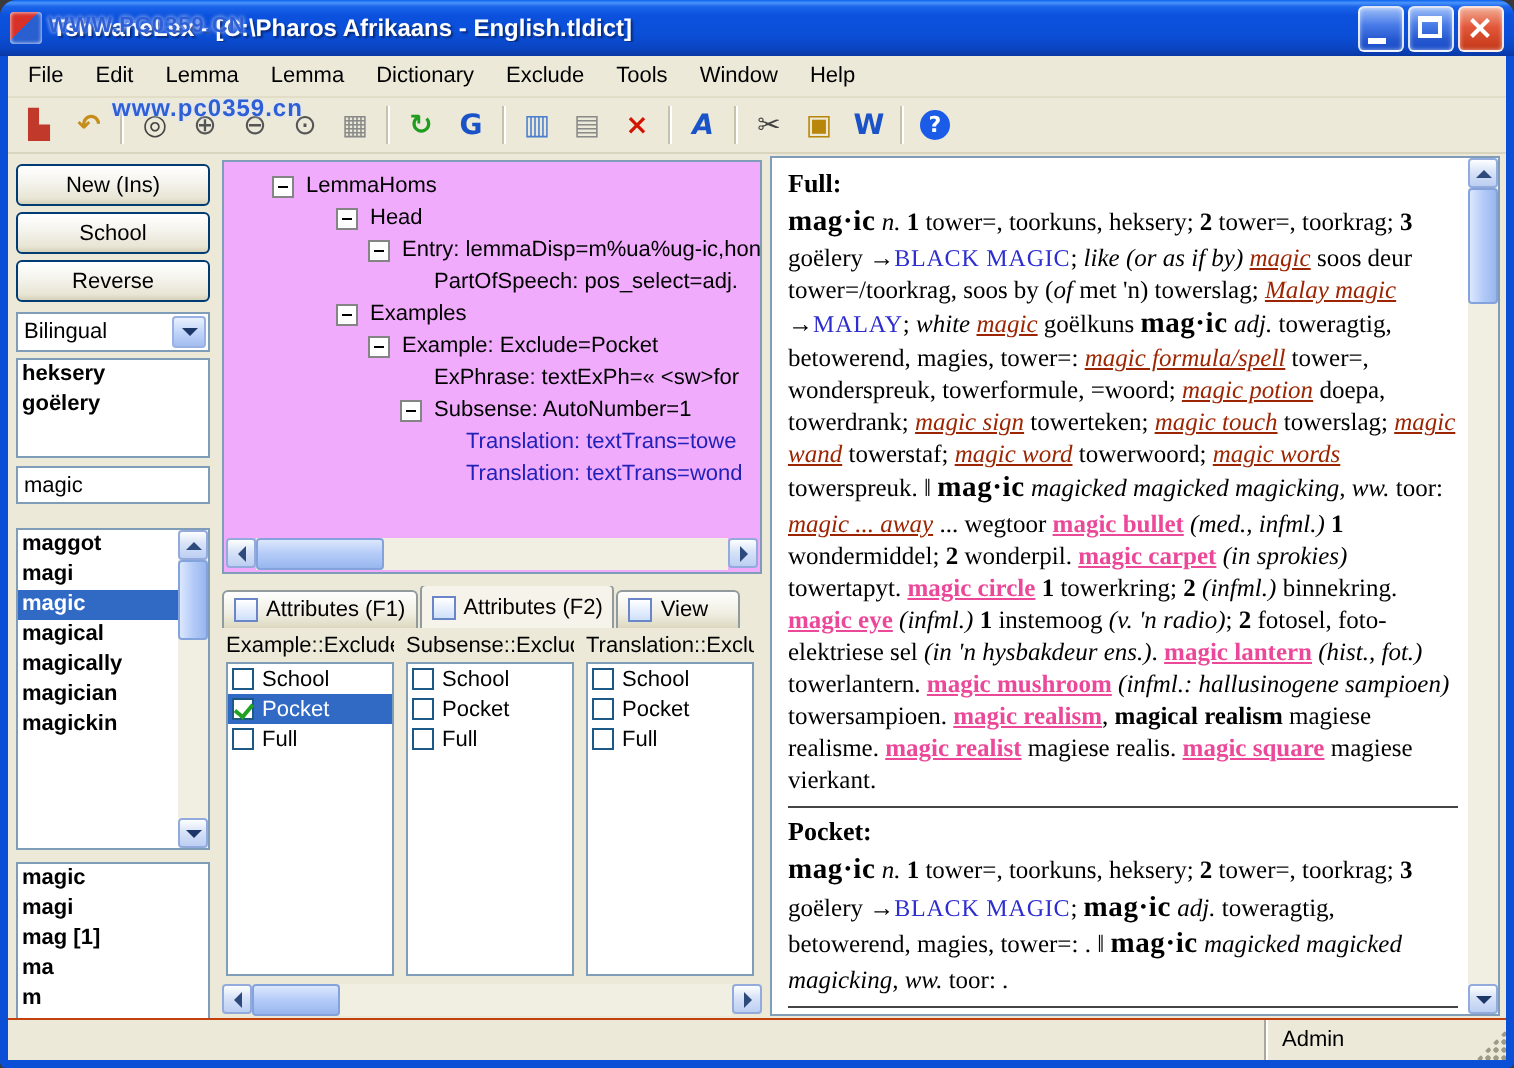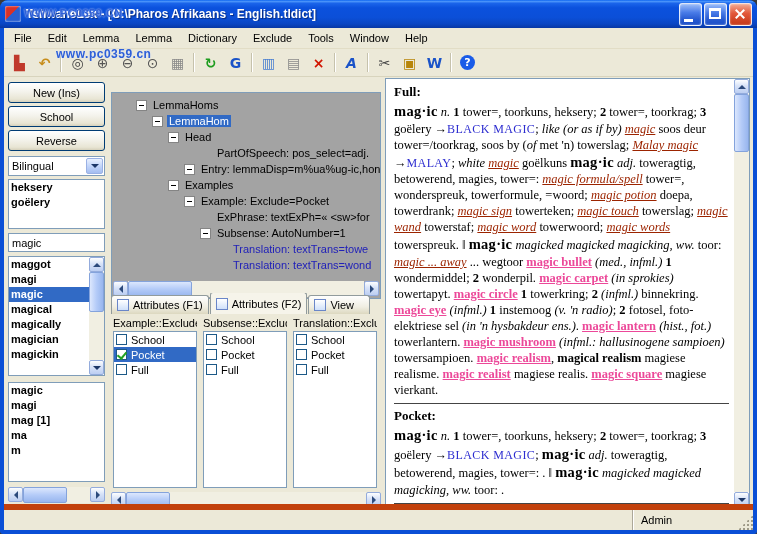--- a/index.html
+++ b/index.html
@@ -34,41 +34,41 @@
     background:linear-gradient(180deg,#ffffff,#f4f3ec 45%,#e8e5d4 85%,#d6d1bb);}
   .combo{margin-top:5px;height:20px;border:1px solid #7F9DB9;background:#fff;display:flex;align-items:center;font-size:11px;padding-left:3px;position:relative;box-sizing:border-box;width:97px;}
   .combo-btn{position:absolute;right:1px;top:1px;bottom:1px;width:15px;border:1px solid #9ab1e4;border-radius:2px;display:flex;align-items:center;justify-content:center;
     background:linear-gradient(180deg,#eaf1fe,#c2d5fa 50%,#a4bdf0);}
   .tri-down{width:0;height:0;border-left:4px solid transparent;border-right:4px solid transparent;border-top:4px solid #1c3768;}
   .tri-up{width:0;height:0;border-left:4px solid transparent;border-right:4px solid transparent;border-bottom:4px solid #2c4a7c;}
   .tri-left{width:0;height:0;border-top:4px solid transparent;border-bottom:4px solid transparent;border-right:4px solid #2c4a7c;}
   .tri-right{width:0;height:0;border-top:4px solid transparent;border-bottom:4px solid transparent;border-left:4px solid #2c4a7c;}
   .listbox{border:1px solid #7F9DB9;background:#fff;overflow:hidden;font-size:11px;box-sizing:border-box;width:97px;}
   .list1{margin-top:3px;height:50px;}
-  .list2{margin-top:4px;height:120px;position:relative;}
+  .list2{margin-top:12px;height:161px;position:relative;}
   #list2-items{position:absolute;left:0;top:0;right:15px;bottom:0;overflow:hidden;}
   .list3{margin-top:6px;height:100px;}
   .li{height:15px;line-height:15px;padding-left:2px;white-space:nowrap;font-weight:bold;}
   .li.sel{background:#316AC5;color:#fff;}
   .search{margin-top:4px;width:97px;height:19px;border:1px solid #7F9DB9;font-size:11px;padding:1px 3px;box-sizing:border-box;font-family:inherit;display:block;}
   
   .hscroll{height:16px;display:flex;}
   .vscroll{width:15px;display:flex;flex-direction:column;}
   .left-hscroll{margin-top:5px;width:97px;}
   .sb-btn{width:15px;height:15px;flex:none;border:1px solid #93abdc;border-radius:2px;display:flex;align-items:center;justify-content:center;box-sizing:border-box;
     background:linear-gradient(180deg,#fdfeff,#d8e3f8 45%,#bccef2);}
   .sb-track{flex:1;background:#f1efe2;position:relative;}
   .sb-thumb{position:absolute;border:1px solid #84a3dc;border-radius:2px;background:linear-gradient(180deg,#dce7fd,#b4cbf8 50%,#98b6ee);}
   .sb-thumb.h{top:0;bottom:0;left:0;width:42px;}
   .sb-thumb.v{left:0;right:0;top:0;height:56px;background:linear-gradient(90deg,#dce7fd,#b4cbf8 50%,#98b6ee);}
   .list2 .vscroll{position:absolute;right:0;top:0;bottom:0;}
   .list2 .sb-thumb.v{height:38px;}
   
   .center-panel{position:absolute;left:107px;top:4px;width:270px;bottom:2px;}
-  .tree{position:absolute;top:12px;left:0;width:270px;height:207px;border:1px solid #7F9DB9;background:#a3a3a3;box-sizing:border-box;overflow:hidden;text-align:right;}
+  .tree{position:absolute;top:0;left:0;width:270px;height:207px;border:1px solid #7F9DB9;background:#f0abfc;box-sizing:border-box;overflow:hidden;text-align:right;}
   #tree-items{position:absolute;top:4px;left:0;right:0;}
   .tree-row{height:16px;display:flex;align-items:center;font-size:11px;white-space:nowrap;overflow:hidden;}
   .tree-box{width:9px;height:9px;border:1px solid #848484;background:#fff;position:relative;margin-right:4px;flex:none;box-sizing:content-box;}
   .tree-box .minus{position:absolute;left:2px;top:4px;width:5px;height:1px;background:#000;display:block;}
   .tree-box-spacer{width:15px;flex:none;}
   .tree-label{padding:0 2px;}
   .tree-label.sel{background:#316AC5;color:#fff;}
   .tree-label.blue{color:#2121b8;}
   .tree-hscroll{position:absolute;left:1px;right:1px;bottom:1px;}
   .tree-hscroll .sb-thumb.h{width:62px;}
@@ -96,21 +96,21 @@
   .prev-rule{border-top:1px solid #444;margin:5px 0 4px;}
   .sg-hw{font-weight:bold;font-size:14.5px;letter-spacing:.3px;}
   .sg-pos{font-style:italic;}
   .sg-num{font-weight:bold;}
   .sg-i{font-style:italic;}
   .sg-m{font-style:italic;color:#9c2400;text-decoration:underline;}
   .sg-sub{font-weight:bold;color:#ec4899;text-decoration:underline;}
   .sg-b{font-weight:bold;}
   .sg-ref{color:#2d2dd0;font-size:12px;letter-spacing:.4px;}
   
-  .statusbar{position:absolute;left:0;right:0;bottom:0;height:20px;background:#ECE9D8;border-top:6px solid #c2410c;display:flex;align-items:center;font-size:11px;}
+  .statusbar{position:absolute;left:0;right:0;bottom:0;height:20px;background:#ECE9D8;border-top:1px solid #c2410c;display:flex;align-items:center;font-size:11px;}
   .status-left{width:628px;height:100%;border-right:1px solid #aca899;box-shadow:1px 0 0 #fff;flex:none;}
   .status-right{padding-left:8px;}
   .grip{position:absolute;right:0;bottom:0;width:15px;height:15px;clip-path:polygon(100% 0,100% 100%,0 100%);
     background-image:radial-gradient(circle at 2px 2px,#9e9a87 1.2px,transparent 1.5px);background-size:4px 4px;}
   
   .wm{position:absolute;color:#2e5fd7;font-weight:bold;z-index:40;letter-spacing:.5px;text-shadow:0 0 2px #d8e4ff;}
   .wm1{left:24px;top:7px;font-size:11px;}
   .wm2{left:56px;top:47px;font-size:12px;}
 </style>
 </head>
@@ -269,41 +269,35 @@
 
       <div class="center-panel">
         <div class="tree">
           <div id="tree-items">
               <div class="tree-row" style="padding-left: 24px;">
                 <span class="tree-box">
                   <i class="minus"></i>
                 </span>
                 <span class="tree-label">LemmaHoms</span>
               </div>
-              <div class="tree-row" style="padding-left: 40px;">
-                <span class="tree-box">
-                  <i class="minus"></i>
-                </span>
-                <span class="tree-label sel">LemmaHom</span>
-              </div>
               <div class="tree-row" style="padding-left: 56px;">
                 <span class="tree-box">
                   <i class="minus"></i>
                 </span>
                 <span class="tree-label">Head</span>
+              </div>
+              <div class="tree-row" style="padding-left: 72px;">
+                <span class="tree-box">
+                  <i class="minus"></i>
+                </span>
+                <span class="tree-label">Entry: lemmaDisp=m%ua%ug-ic,hon</span>
               </div>
               <div class="tree-row" style="padding-left: 88px;">
                 <span class="tree-box-spacer"></span>
                 <span class="tree-label">PartOfSpeech: pos_select=adj.</span>
-              </div>
-              <div class="tree-row" style="padding-left: 72px;">
-                <span class="tree-box">
-                  <i class="minus"></i>
-                </span>
-                <span class="tree-label">Entry: lemmaDisp=m%ua%ug-ic,hon</span>
               </div>
               <div class="tree-row" style="padding-left: 56px;">
                 <span class="tree-box">
                   <i class="minus"></i>
                 </span>
                 <span class="tree-label">Examples</span>
               </div>
               <div class="tree-row" style="padding-left: 72px;">
                 <span class="tree-box">
                   <i class="minus"></i>

